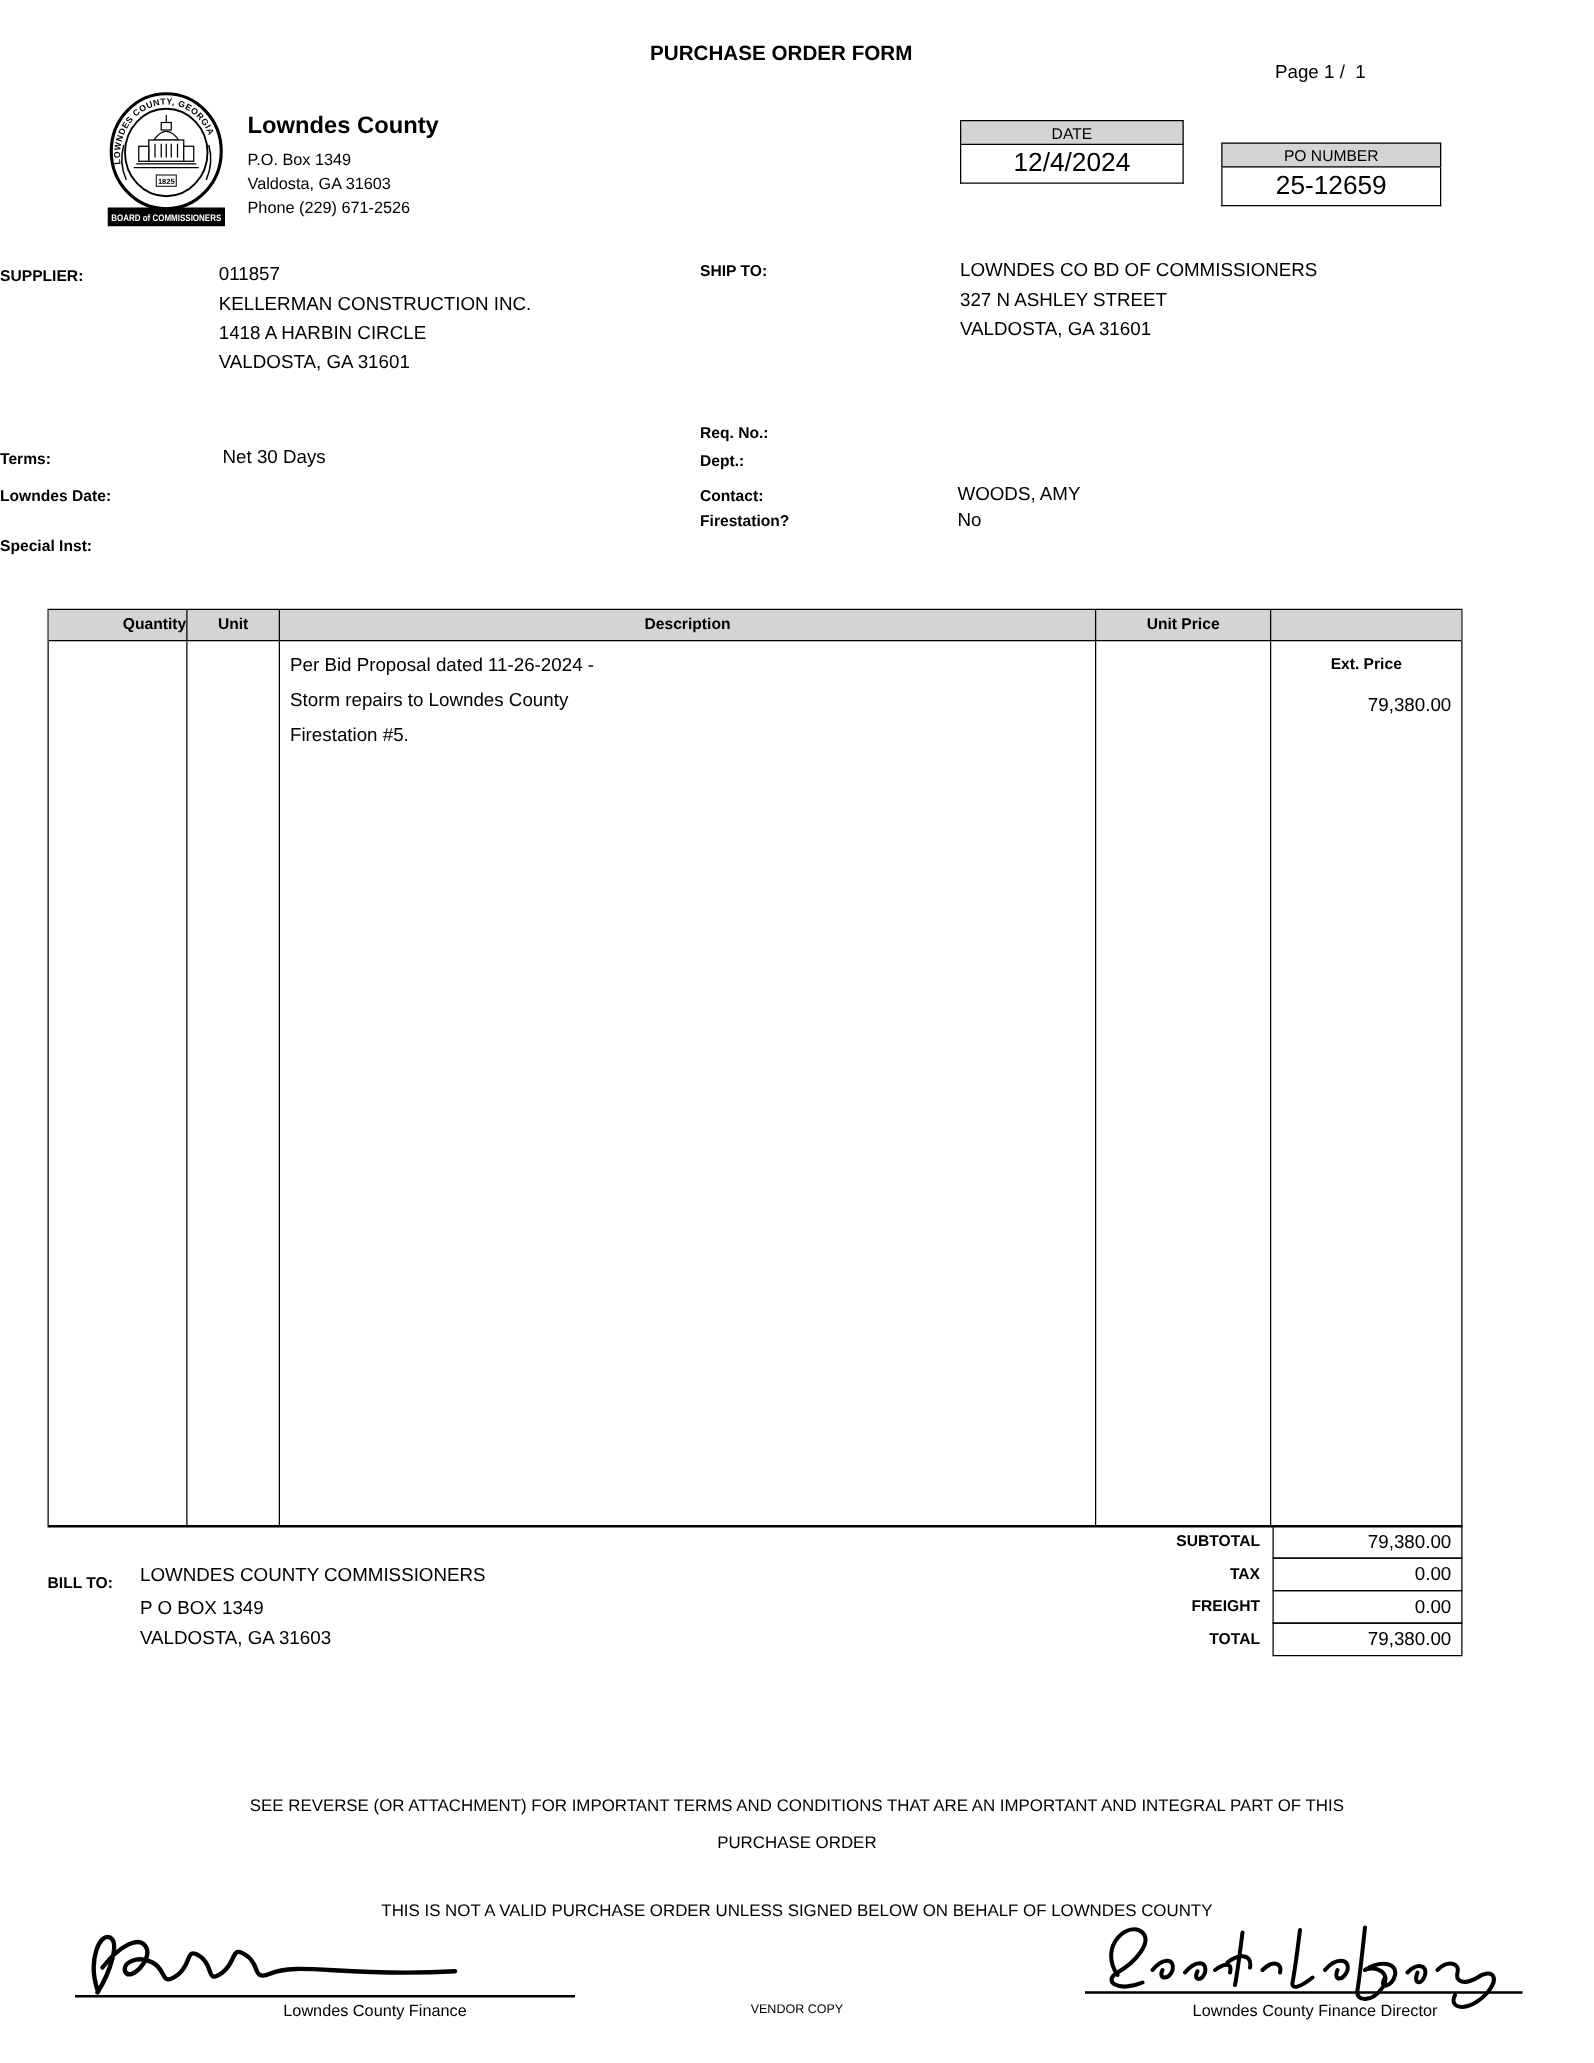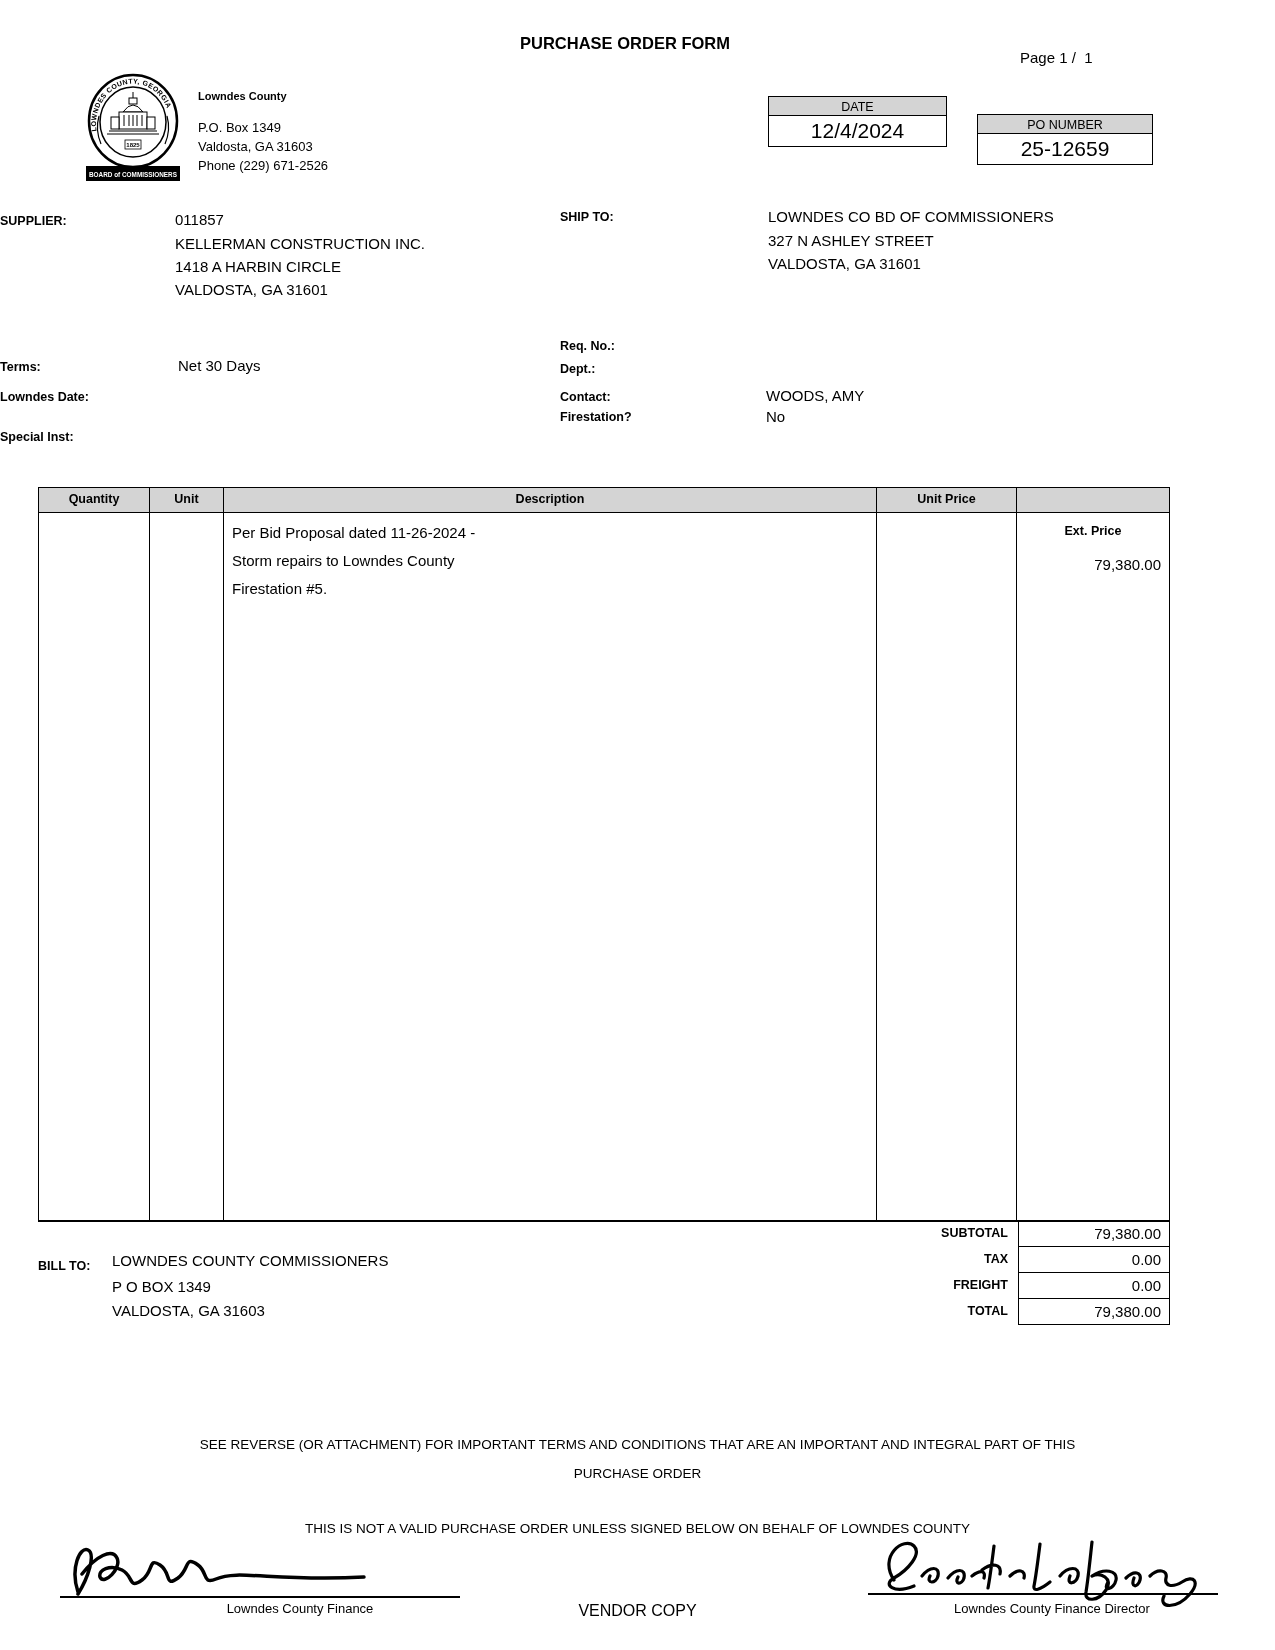--- a/index.html
+++ b/index.html
@@ -12,56 +12,56 @@
   .lbl{font-weight:bold;font-size:12.5px;}
   .val{font-size:15px;}
   .ra{text-align:left;}
   .pre{white-space:pre;}
 
   
   .po-title{left:0;top:34px;width:1250px;text-align:center;font-size:16.5px;font-weight:bold;}
   .page-num{left:1020px;top:49px;width:150px;font-size:15px;}
 
   
-  .county-name{left:198px;top:90px;font-size:11px;font-weight:bold;}
+  .county-name{left:198px;top:90px;font-size:19px;font-weight:bold;}
   .county-line{left:198px;font-size:13px;}
 
   
   .meta-box{position:absolute;width:179px;}
   .meta-head{height:20px;line-height:20px;background:#d4d4d4;border:1px solid #000;text-align:center;font-size:12.5px;box-sizing:border-box;}
   .meta-val{height:31px;line-height:29px;border:1px solid #000;border-top:none;text-align:center;font-size:21px;box-sizing:border-box;}
 
   
   .po-table{position:absolute;left:38px;top:487px;width:1132px;border:1px solid #000;border-bottom:2px solid #000;box-sizing:border-box;}
   .thead{display:flex;height:24px;background:#d4d4d4;border-bottom:1px solid #000;}
   .th{box-sizing:border-box;border-right:1px solid #000;font-weight:bold;font-size:12.5px;line-height:23px;text-align:center;}
   .th:last-child{border-right:none;}
   .tbody{display:flex;height:707px;}
   .td{box-sizing:border-box;border-right:1px solid #000;font-size:15px;}
   .td:last-child{border-right:none;}
-  .c-q{width:111px;} .c-u{width:74px;} .c-d{width:653px;} .c-up{width:140px;} .c-ep{width:152px;margin-top:32px;}
+  .c-q{width:111px;text-align:right;} .c-u{width:74px;} .c-d{width:653px;} .c-up{width:140px;} .c-ep{width:152px;margin-top:32px;}
   .td.desc{padding:6px 8px;line-height:28px;}
   .td.ext{padding:6px 8px;text-align:right;line-height:28px;}
 
   
   .totals{position:absolute;left:38px;top:1220px;width:1132px;}
   .trow{display:flex;justify-content:flex-end;height:27px;margin-top:-1px;}
   .trow:first-child{margin-top:0;}
   .tlabel{font-weight:bold;font-size:12.5px;line-height:27px;margin-right:10px;}
   .tbox{width:152px;border:1px solid #000;box-sizing:border-box;text-align:right;padding-right:8px;font-size:15px;line-height:25px;}
 
   
   .billto-lbl{left:38px;top:1259px;}
   .billto-line{left:112px;font-size:15px;}
 
   
   .center-line{left:0;width:1275px;text-align:center;font-size:13.5px;}
   .sigline{position:absolute;border-top:2px solid #000;height:0;}
   .siglabel{position:absolute;text-align:center;font-size:13px;}
-  .vendor-copy{left:0;top:1602px;width:1275px;text-align:center;font-size:16px;}
+  .vendor-copy{left:0;top:1602px;width:1275px;text-align:center;font-size:10px;}
 
   svg text{font-family:"Liberation Sans", sans-serif;}
 </style>
 </head>
 <body>
 
 <div class="page">
 
   <div class="abs po-title">PURCHASE ORDER FORM</div>
   <div class="abs page-num pre">Page 1 /  1</div>

